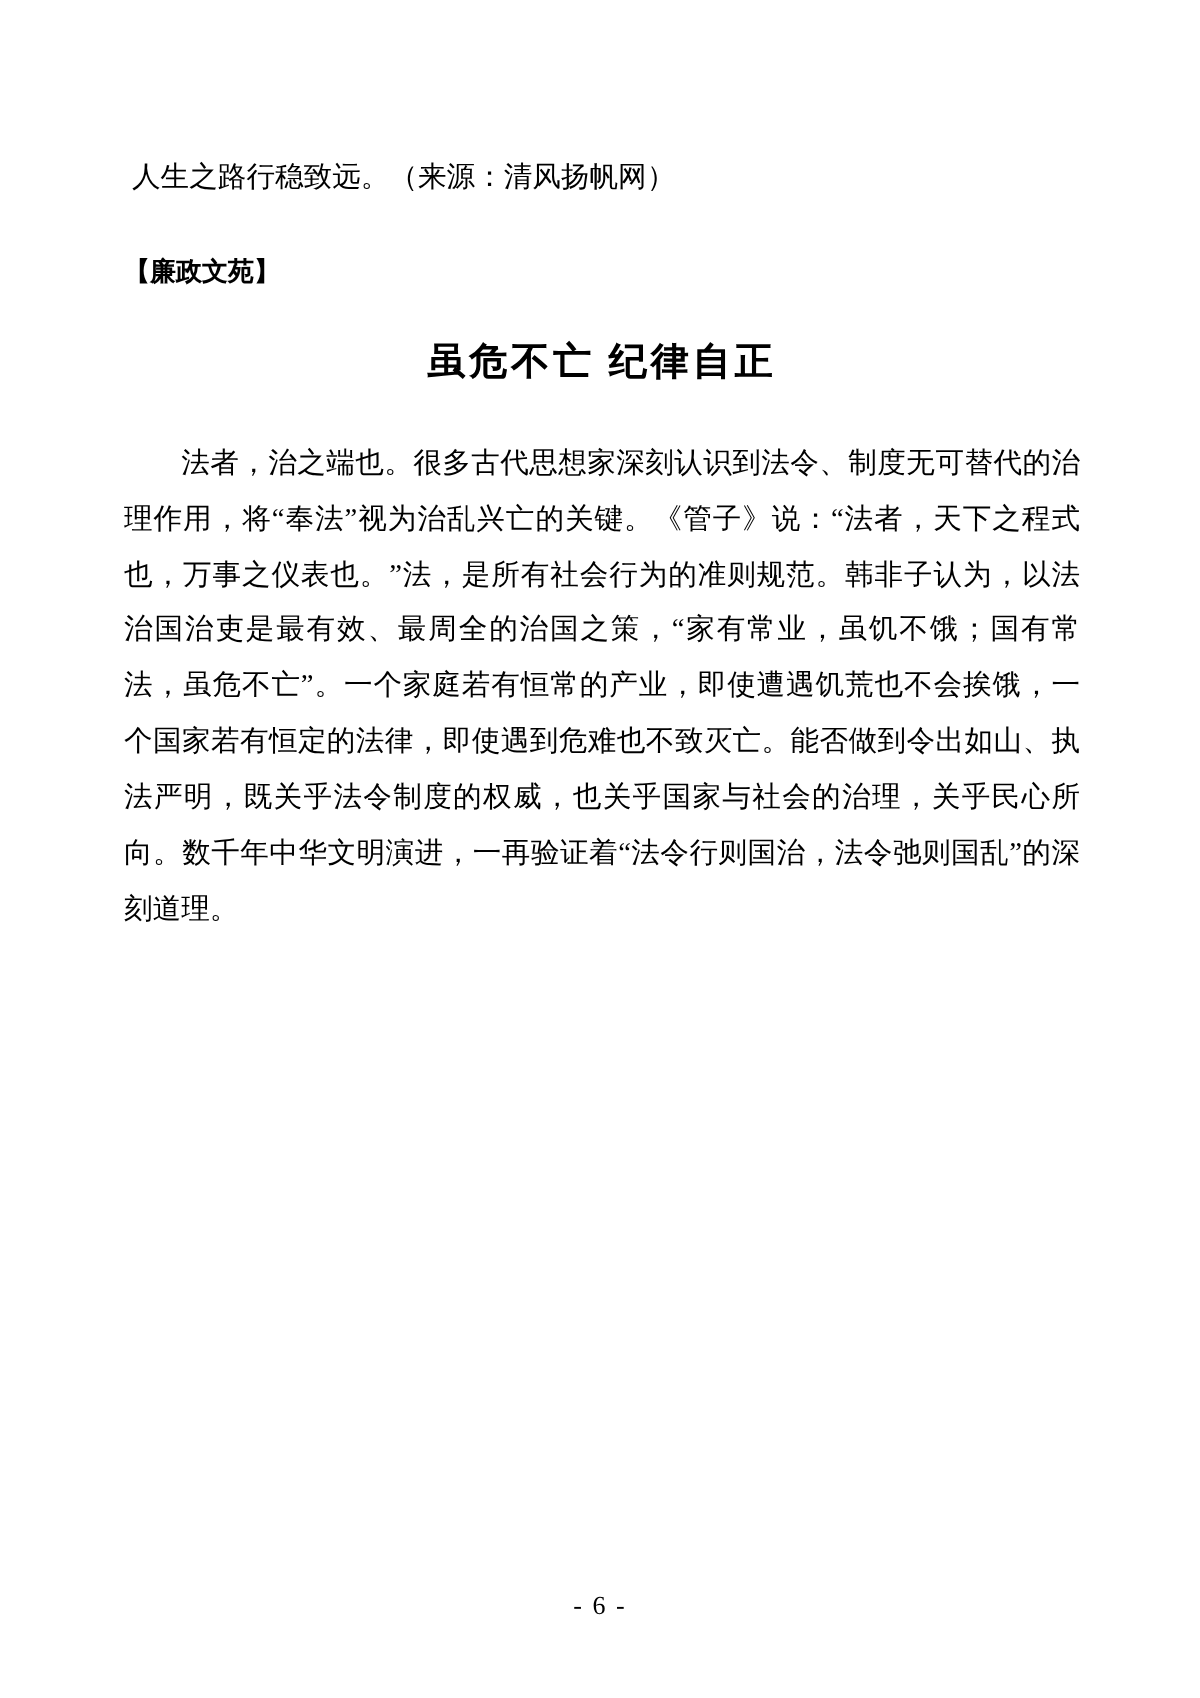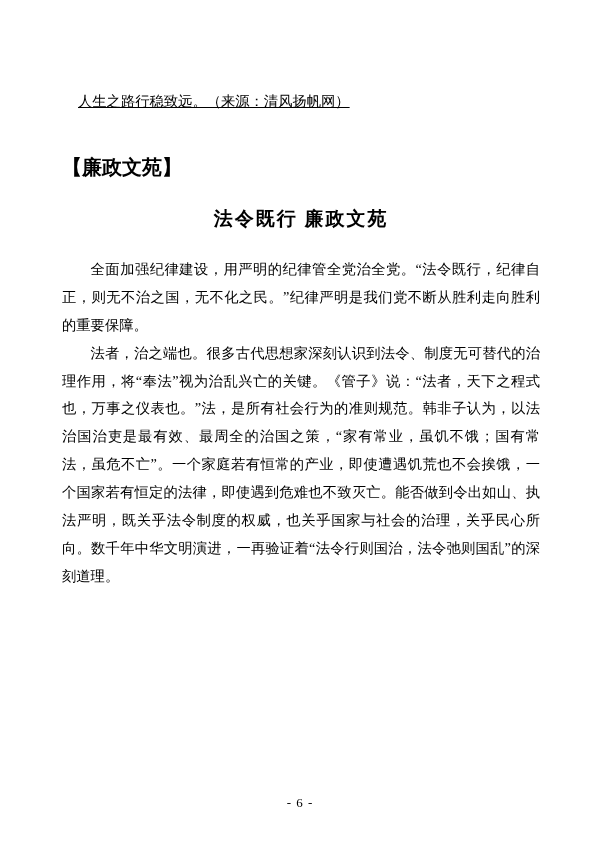--- a/index.html
+++ b/index.html
@@ -20,35 +20,34 @@
     height: 849px;
     box-sizing: border-box;
     padding: 72px 60px 40px 62px;
     position: relative;
   }
   .line {
     font-size: 14.3px;
     line-height: 1.95;
     text-align: justify;
     text-justify: inter-ideograph;
-    margin: 16px;
-    text-decoration: underline;
+    margin: 4px;
   }
   .para {
     font-size: 14.3px;
     line-height: 1.95;
     text-align: justify;
     text-justify: inter-ideograph;
     margin: 0;
     text-indent: 2em;
   }
   .spacer-md { height: 16px; }
   .spacer-lg { height: 20px; }
   .section-tag {
-    font-size: 20px;
+    font-size: 13px;
     line-height: 1.9;
     font-weight: bold;
     margin: 0;
   }
   .article-title {
     font-size: 19px;
     font-weight: bold;
     text-align: center;
     letter-spacing: 2px;
     margin: 0;
@@ -71,21 +70,20 @@
 <div class="page">
 
   <p class="line">人生之路行稳致远。（来源：清风扬帆网）</p>
 
   <div class="spacer-md"></div>
 
   <p class="section-tag">【廉政文苑】</p>
 
   <div class="spacer-md"></div>
 
-  <h1 class="article-title">法令既行 廉政文苑</h1>
+  <h1 class="article-title">虽危不亡 纪律自正</h1>
 
   <div class="spacer-lg"></div>
 
-  <p class="para">全面加强纪律建设，用严明的纪律管全党治全党。“法令既行，纪律自正，则无不治之国，无不化之民。”纪律严明是我们党不断从胜利走向胜利的重要保障。</p>
   <p class="para">法者，治之端也。很多古代思想家深刻认识到法令、制度无可替代的治理作用，将“奉法”视为治乱兴亡的关键。《管子》说：“法者，天下之程式也，万事之仪表也。”法，是所有社会行为的准则规范。韩非子认为，以法治国治吏是最有效、最周全的治国之策，“家有常业，虽饥不饿；国有常法，虽危不亡”。一个家庭若有恒常的产业，即使遭遇饥荒也不会挨饿，一个国家若有恒定的法律，即使遇到危难也不致灭亡。能否做到令出如山、执法严明，既关乎法令制度的权威，也关乎国家与社会的治理，关乎民心所向。数千年中华文明演进，一再验证着“法令行则国治，法令弛则国乱”的深刻道理。</p>
 
   <div class="footer">- 6 -</div>
 </div>
 
 </body></html>

